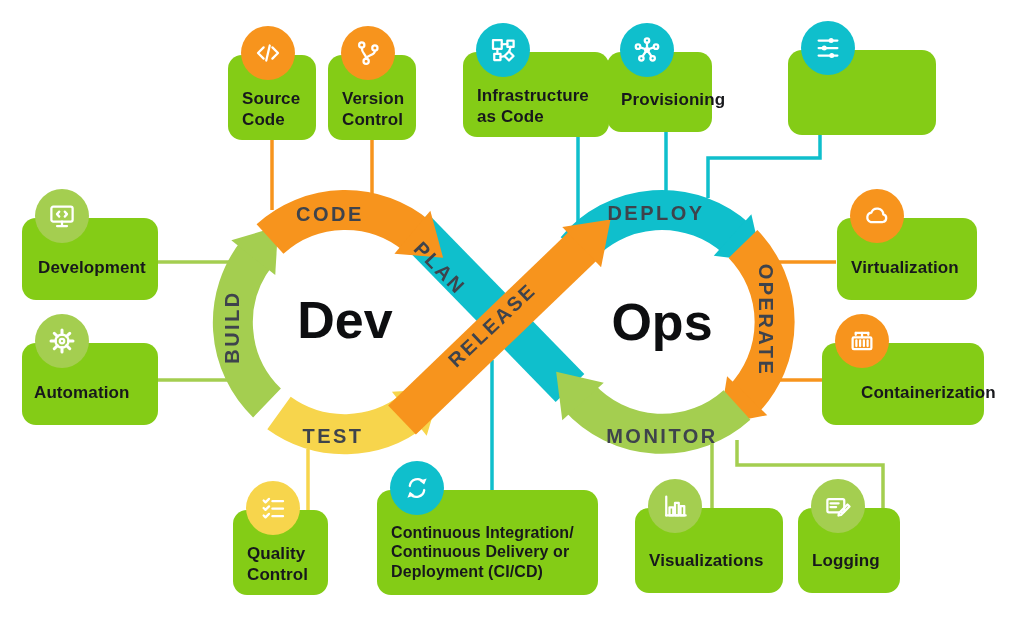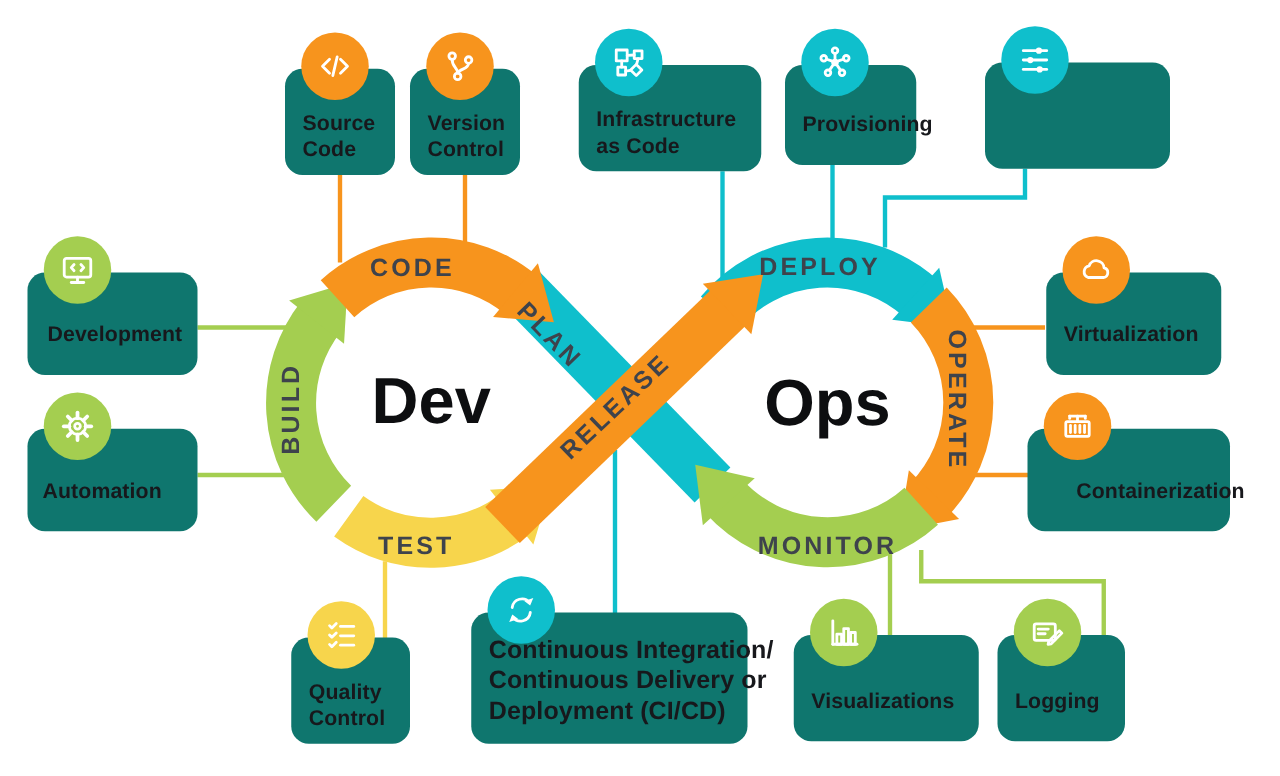--- a/index.html
+++ b/index.html
@@ -4,30 +4,30 @@
 <style>
   html,body{margin:0;padding:0;}
   body{
     width:1024px;height:621px;background:#ffffff;position:relative;
     font-family:"Liberation Sans", sans-serif;overflow:hidden;
   }
   #stage{position:absolute;inset:0;}
   svg.loop{position:absolute;left:0;top:0;}
   
   .card{
-    position:absolute;background:#0f766e;border-radius:14px;
+    position:absolute;background:#84cc16;border-radius:14px;
     display:flex;flex-direction:column;justify-content:flex-end;
     padding:0 10px 10px 14px;box-sizing:border-box;
   }
   .card .line{
     font-size:17px;font-weight:700;color:#17181C;line-height:1.24;
     white-space:nowrap;letter-spacing:.1px;
   }
   .card.pb-lg{padding-bottom:22px;}
-  .card.small-text .line{font-size:20px;}
+  .card.small-text .line{font-size:16px;}
   .icon-circle{
     position:absolute;width:54px;height:54px;border-radius:50%;
     top:-29px;left:13px;display:flex;align-items:center;justify-content:center;
   }
   .ic-orange{background:#F7941D;}
   .ic-cyan{background:#0FBFCC;}
   .ic-green{background:#A4CE50;}
   .ic-yellow{background:#F7D54C;}
   .icon-circle svg{width:30px;height:30px;stroke:#fff;fill:none;
     stroke-width:1.8;stroke-linecap:round;stroke-linejoin:round;}
@@ -137,21 +137,21 @@
           <line x1="11" y1="7.5" x2="15.5" y2="7.2"></line>
           <line x1="7.5" y1="11" x2="7.5" y2="15"></line>
           <line x1="10" y1="17.5" x2="13.2" y2="17"></line>
           <line x1="18" y1="9.5" x2="17" y2="13.2"></line>
         </svg>
     </div>
     <div class="line">Infrastructure</div>
     <div class="line">as Code</div>
   </div>
 
-  <div class="card pb-lg" style="left:628px;top:52px;width:105px;height:80px;">
+  <div class="card pb-lg" style="left:607px;top:52px;width:105px;height:80px;">
     <div class="icon-circle ic-cyan">
       <svg viewBox="0 0 24 24">
           <circle cx="12" cy="12" r="2.4" fill="#fff" stroke="none"></circle>
           <line x1="12" y1="9.6" x2="12" y2="6.1"></line>
           <line x1="14.2" y1="11" x2="17.4" y2="9.9"></line>
           <line x1="13.5" y1="14" x2="15.5" y2="16.9"></line>
           <line x1="10.5" y1="14" x2="8.5" y2="16.9"></line>
           <line x1="9.8" y1="11" x2="6.6" y2="9.9"></line>
           <circle cx="12" cy="4.4" r="1.8"></circle>
           <circle cx="19.2" cy="9.3" r="1.8"></circle>

